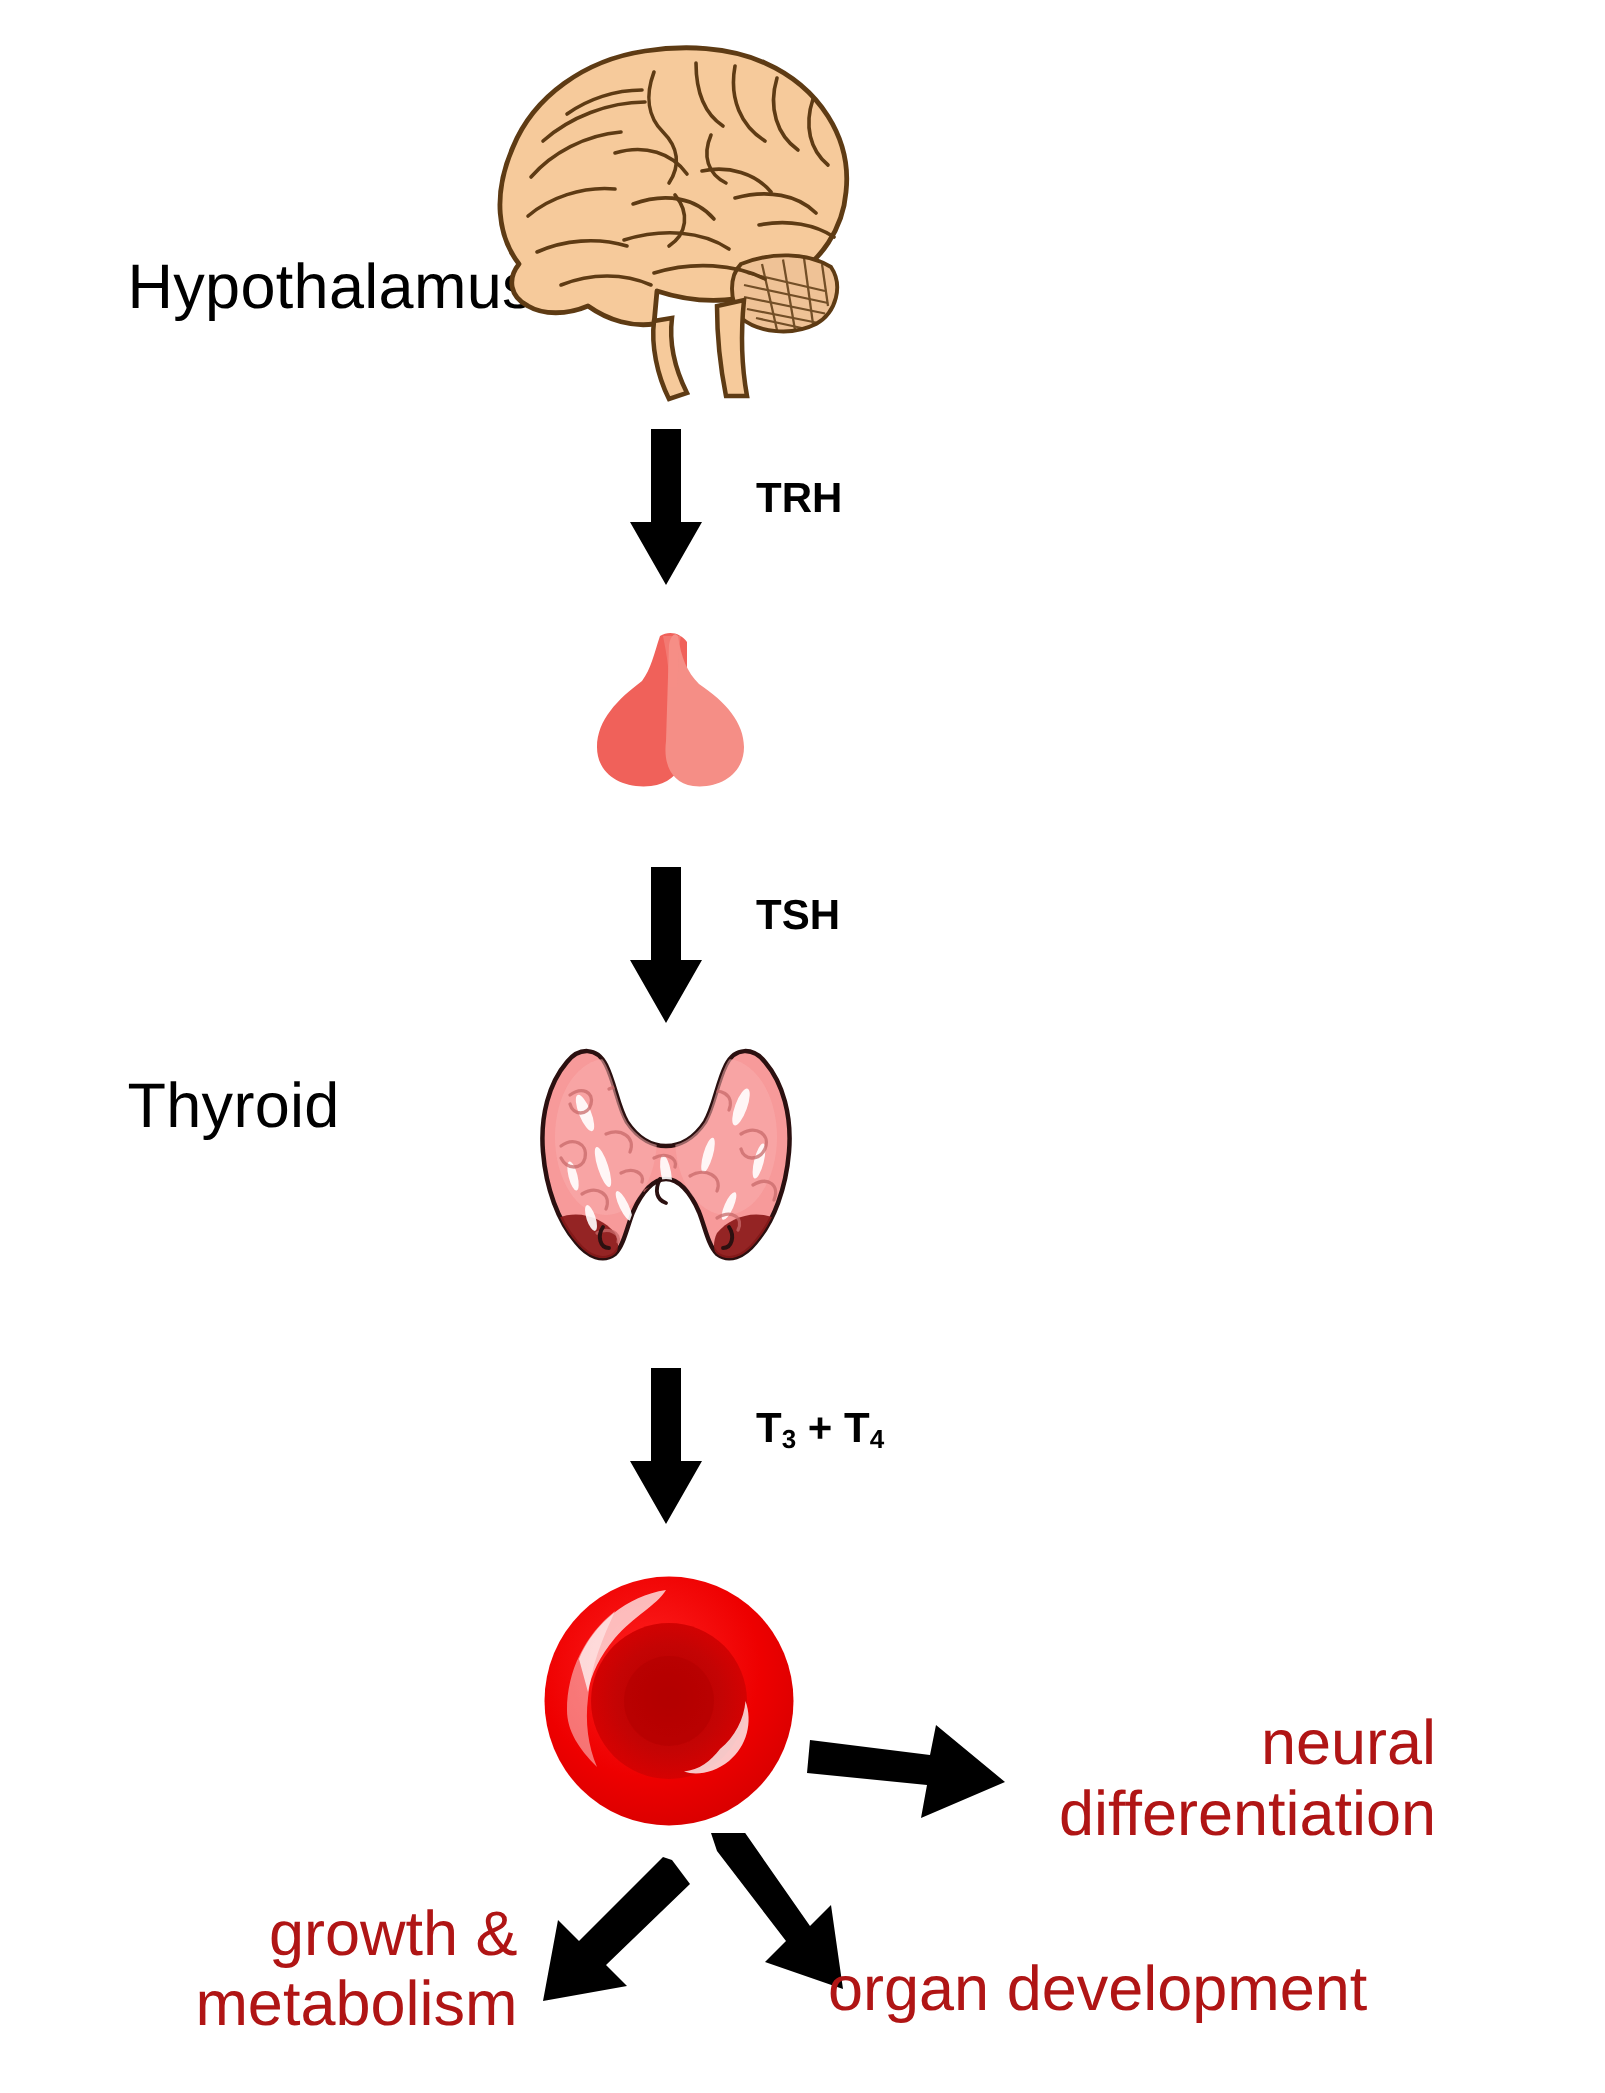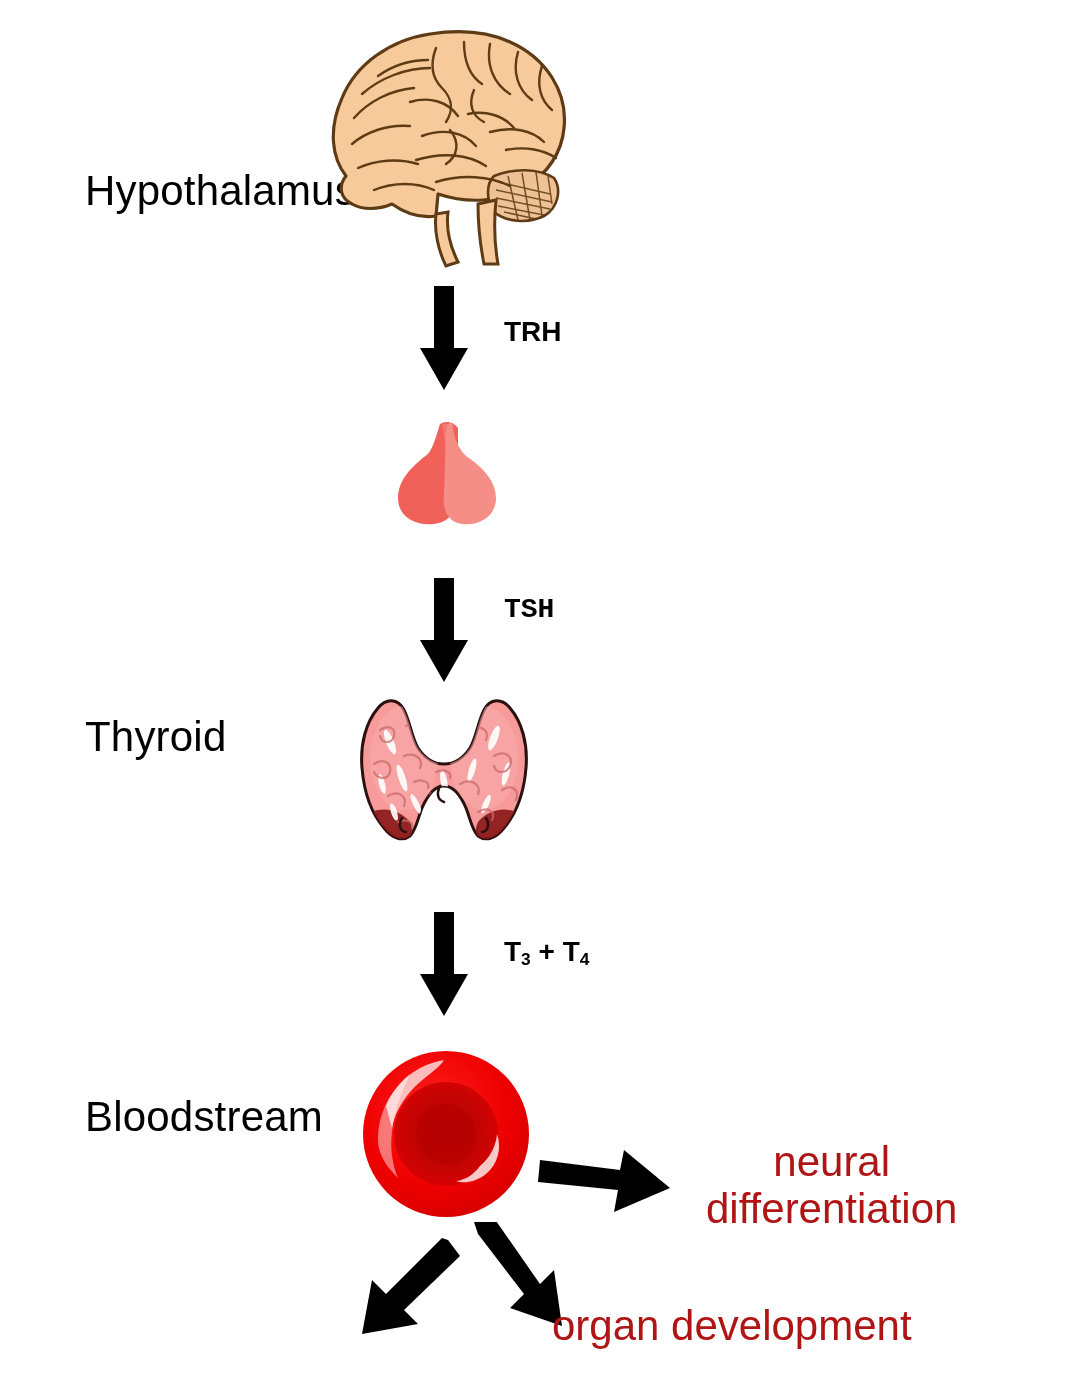--- a/index.html
+++ b/index.html
@@ -49,21 +49,21 @@
 
   
   .outcome-label {
     font-family: "Liberation Sans", sans-serif;
     font-size: 42px;
     font-weight: 400;
     color: #B01515;
     line-height: 1.12;
     white-space: pre-line;
   }
-  .outcome-right  { text-align: center; }
+  .outcome-right  { text-align: right; }
   .outcome-left   { text-align: right; }
 
   
   .art { display: block; }
 </style>
 </head>
 <body>
 
 <div id="canvas">
 
@@ -149,21 +149,21 @@
 
       <path d="M50 6 C 52 16, 54 26, 54 40 L 60 40 C 60 26, 60 16, 62 6 Z" fill="#F58E86" opacity="0.55"></path>
     </svg>
   </div>
 
   <div class="abs" style="left:416px; top:578px;">
     <svg class="art" width="56" height="106" viewBox="0 0 56 106" xmlns="http://www.w3.org/2000/svg">
       <polygon points="18,0 38,0 38,62 52,62 28,104 4,62 18,62" fill="#000000"></polygon>
     </svg>
   </div>
-  <div class="abs hormone-label" style="left:504px; top:596px;font-family:Liberation Mono, monospace;">TSH</div>
+  <div class="abs hormone-label" style="left:504px; top:596px;">TSH</div>
 
   <div class="abs stage-label" style="left:85px; top:716px;">Thyroid</div>
 
   <div class="abs" style="left:344px; top:686px;">
     <svg class="art" width="200" height="180" viewBox="0 0 200 180" xmlns="http://www.w3.org/2000/svg">
       <defs>
         <clipPath id="thyClip">
           <path d="M34 22 C 22 36, 16 58, 18 82 C 20 106, 28 128, 40 142
                    C 48 152, 58 156, 66 150 C 72 144, 74 132, 78 122
                    C 84 108, 92 100, 100 100 C 108 100, 116 108, 122 122
@@ -237,21 +237,20 @@
 
   <div class="abs" style="left:416px; top:912px;">
     <svg class="art" width="56" height="106" viewBox="0 0 56 106" xmlns="http://www.w3.org/2000/svg">
       <polygon points="18,0 38,0 38,62 52,62 28,104 4,62 18,62" fill="#000000"></polygon>
     </svg>
   </div>
   <div class="abs hormone-label" style="left:504px; top:938px;">
     <span>T<sub>3</sub></span><span> + </span><span>T<sub>4</sub></span>
   </div>
 
-  <div class="abs stage-label" style="left:85px; top:1096px;">Bloodstream</div>
 
   <div class="abs" style="left:360px; top:1048px;">
     <svg class="art" width="172" height="172" viewBox="0 0 172 172" xmlns="http://www.w3.org/2000/svg">
       <defs>
         <radialGradient id="rbcOuter" cx="42%" cy="36%" r="72%">
           <stop offset="0%" stop-color="#FF2020"></stop>
           <stop offset="62%" stop-color="#EE0000"></stop>
           <stop offset="100%" stop-color="#D40000"></stop>
         </radialGradient>
         <radialGradient id="rbcInner" cx="50%" cy="48%" r="62%">
@@ -286,14 +285,16 @@
       <polygon points="4,0 24,-4 70,62 84,48 92,104 40,86 54,72 8,12" fill="#000000"></polygon>
     </svg>
   </div>
   <div class="abs outcome-label outcome-right" style="left:552px; top:1302px;">organ development</div>
 
   <div class="abs" style="left:352px; top:1232px;">
     <svg class="art" width="112" height="108" viewBox="0 0 112 108" xmlns="http://www.w3.org/2000/svg">
       <polygon points="96,8 108,24 52,78 66,92 10,102 20,48 34,62 90,6" fill="#000000"></polygon>
     </svg>
   </div>
+  <div class="abs outcome-label outcome-left" style="left:0px; top:1265px; width:345px;">growth &amp;
+metabolism</div>
 
 </div>
 
 </body></html>

